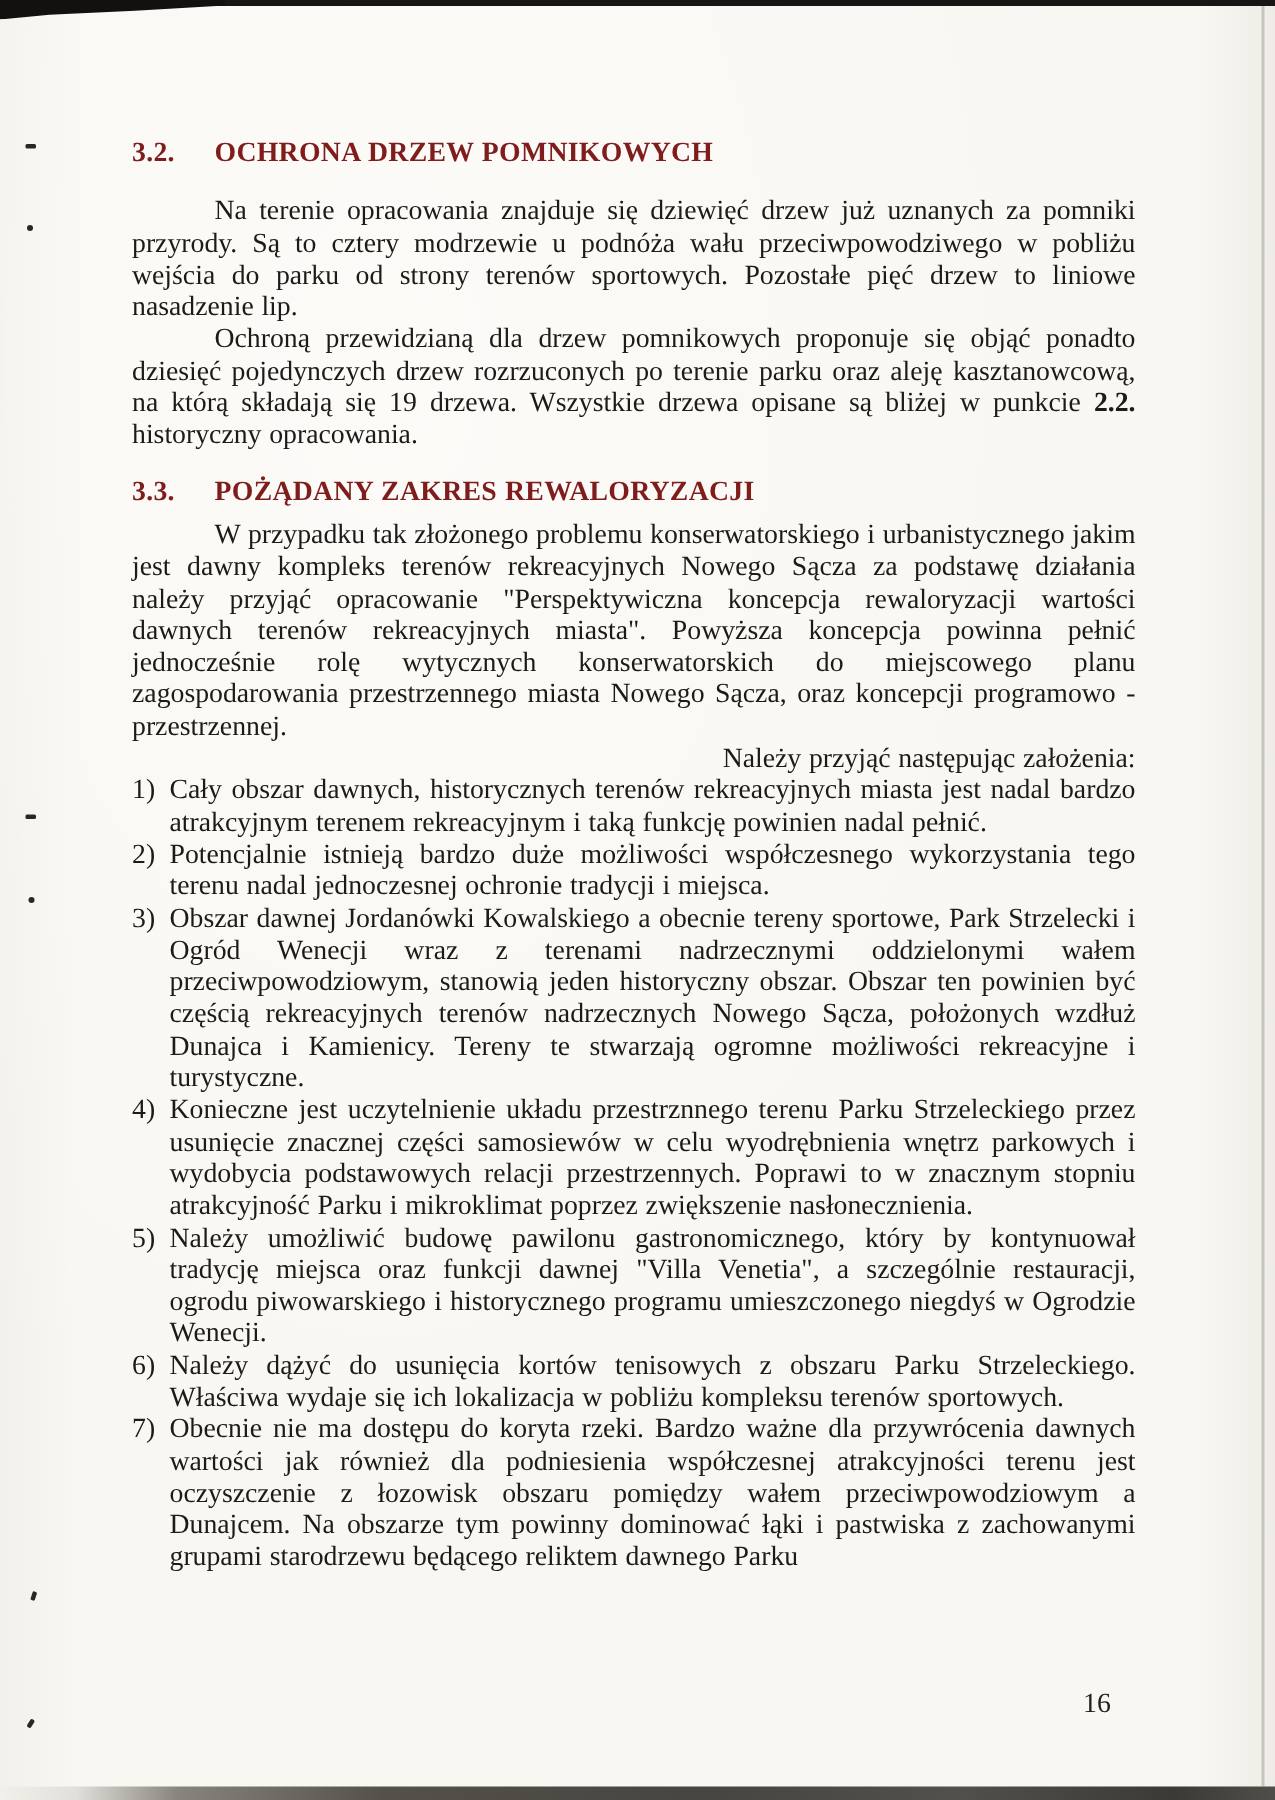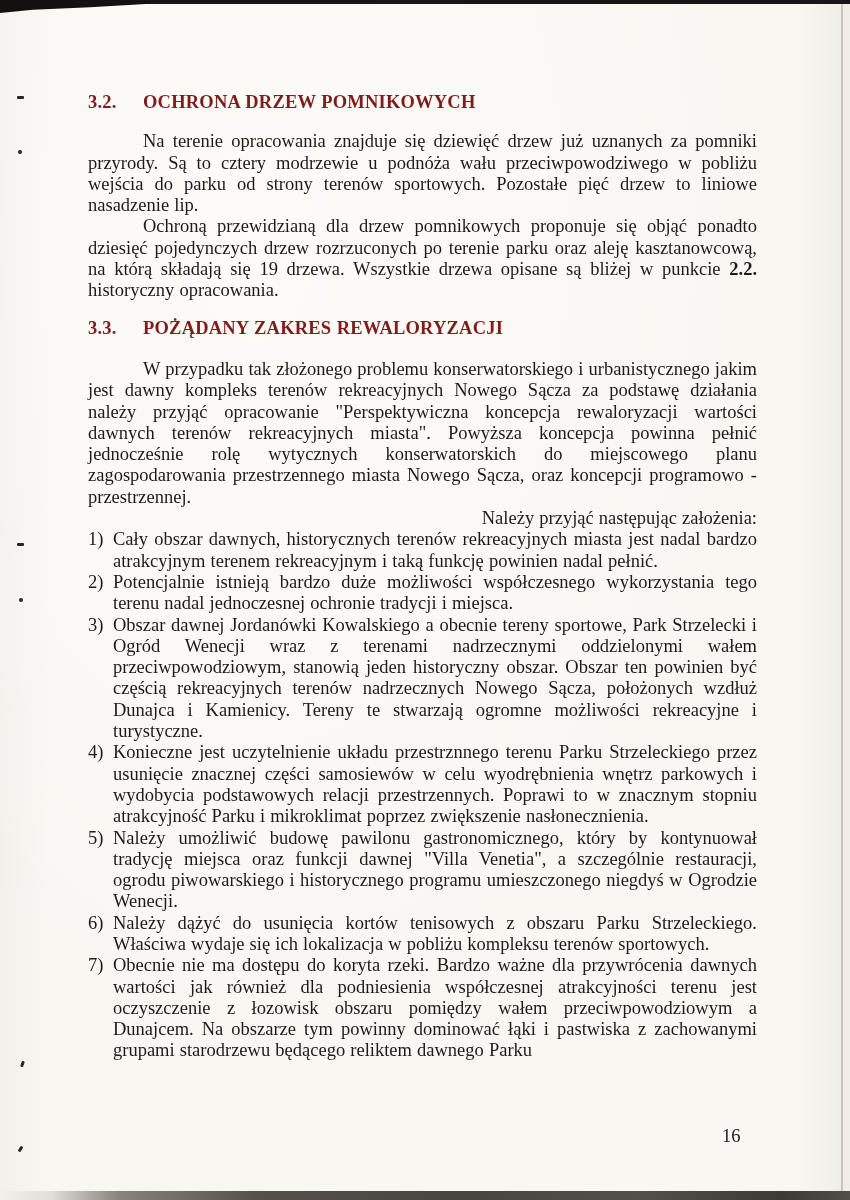--- a/index.html
+++ b/index.html
@@ -44,21 +44,21 @@
     position:absolute;left:88px;top:92px;width:669px;
     color:#1d1b18;font-size:18.5px;line-height:21.3px;
     text-align:justify;word-spacing:0.5px;
   }
   .h-sec{font-weight:bold;color:#7f1d1d;letter-spacing:0.2px;text-align:left;}
   .h-sec .h-num{display:inline-block;width:55px;}
   .h2{margin-top:16px;}
   p{margin:0;}
   .para{text-indent:55px;}
   .after-head{margin-top:18px;}
-  .after-head2{margin-top:20px;}
+  .after-head2{margin-top:8px;}
   .intro{text-indent:55px;text-align:right;}
   .numlist{margin:0;padding:0;list-style:none;}
   .numlist li{position:relative;padding-left:25px;}
   .numlist .marker{position:absolute;left:0;top:0;}
   b{font-weight:bold;}
   .page-number{
     position:absolute;left:722px;top:1126px;
     color:#23211e;font-size:18.5px;
     font-family:"Liberation Serif","DejaVu Serif",serif;
   }

